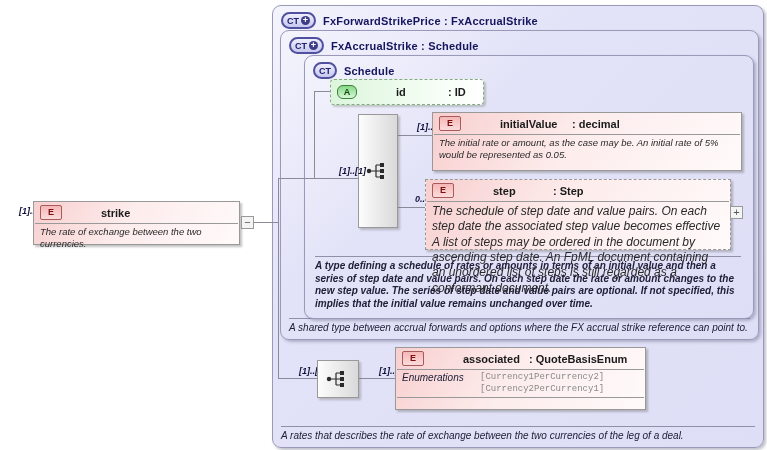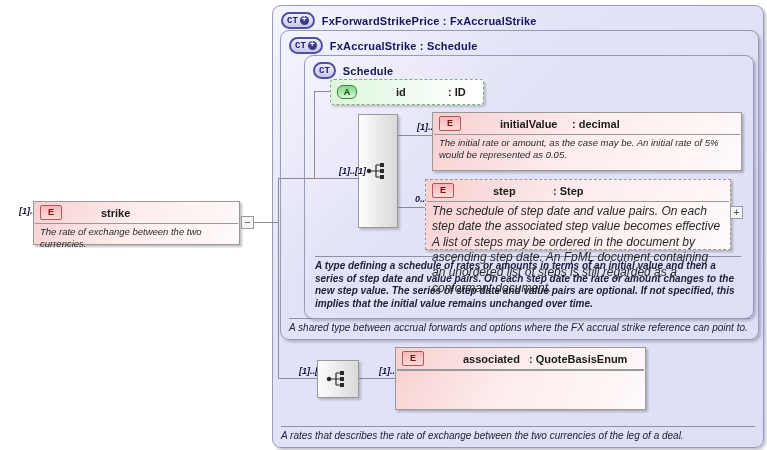--- a/index.html
+++ b/index.html
@@ -6,21 +6,21 @@
   #canvas{position:relative;width:767px;height:450px;background:#ffffff;overflow:hidden;
           font-family:"Liberation Sans", sans-serif;}
   
   .ct-box{position:absolute;border:1px solid #9a9ab8;border-radius:9px;
           background:linear-gradient(135deg,#f4f4fd 0%,#e2e2f8 35%,#dedef6 100%);
           box-shadow:2px 2px 3px rgba(110,110,140,.45);}
   .ct-header{display:flex;align-items:center;gap:7px;padding:6px 8px 2px 8px;}
   .ct-title{font-size:11px;font-weight:bold;color:#15155e;letter-spacing:.2px;}
   .ct-badge{display:inline-flex;align-items:center;gap:2px;border:2px solid #5050a0;border-radius:9px;
             padding:0 4px;height:13px;background:linear-gradient(#eeeefb,#c8c8f0);
-            font-size:9px;font-weight:bold;color:#202070;font-family:Liberation Mono, monospace;}
+            font-size:9px;font-weight:bold;color:#202070;}
   .plus-circle{display:inline-block;width:9px;height:9px;border-radius:50%;background:#3c3c86;
                color:#fff;font-size:9px;line-height:9px;text-align:center;font-weight:bold;}
   .ct-desc{position:absolute;left:8px;right:8px;bottom:5px;border-top:1px solid #9090a8;
            padding-top:3px;font-size:10px;font-style:italic;color:#20203a;line-height:1.25;}
   
   .el-box{position:absolute;border:1px solid #999;background:linear-gradient(120deg,#f8cfcf 0%,#fdecec 45%,#fffafa 100%);
           box-shadow:2px 2px 2px rgba(120,120,120,.45);}
   .el-box.dashed{border-style:dashed;}
   .el-header{display:flex;align-items:center;padding:3px 6px;font-size:11px;font-weight:bold;color:#1a1a1a;}
   .el-name{min-width:60px;margin-left:32px;}
@@ -154,20 +154,27 @@
     </svg>
   </div>
 
   <div class="el-box" style="left:395px;top:347px;width:249px;height:61px;">
     <div class="el-header">
       <span class="badge-e">E</span>
       <span class="el-name" style="min-width:66px;">associated</span>
       <span>: QuoteBasisEnum</span>
     </div>
     <div class="el-divider"></div>
+    <div class="enum-row">
+      <span class="enum-label">Enumerations</span>
+      <span class="enum-vals">
+        <span style="display:block;">[Currency1PerCurrency2]</span>
+        <span style="display:block;">[Currency2PerCurrency1]</span>
+      </span>
+    </div>
     <div class="el-divider"></div>
   </div>
 
   <div class="el-box" style="left:33px;top:201px;width:205px;height:42px;">
     <div class="el-header">
       <span class="badge-e">E</span>
       <span class="el-name" style="min-width:52px;">strike</span>
     </div>
     <div class="el-divider"></div>
     <div class="el-desc">The rate of exchange between the two currencies.</div>

